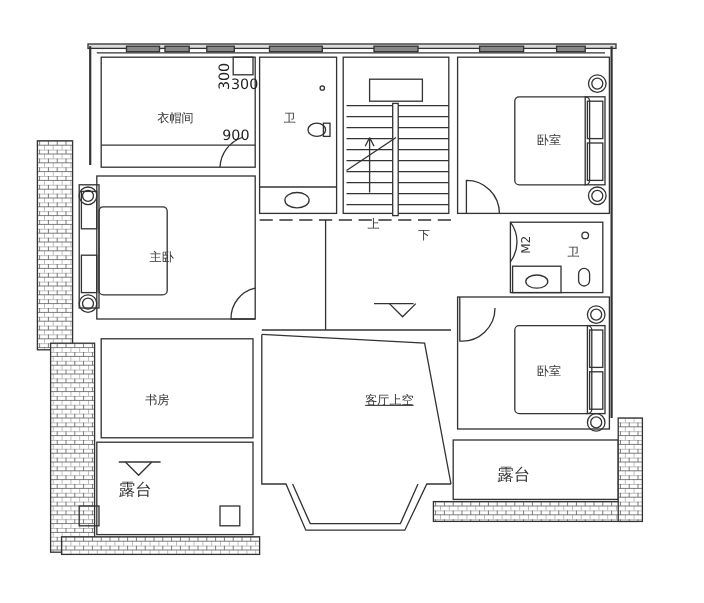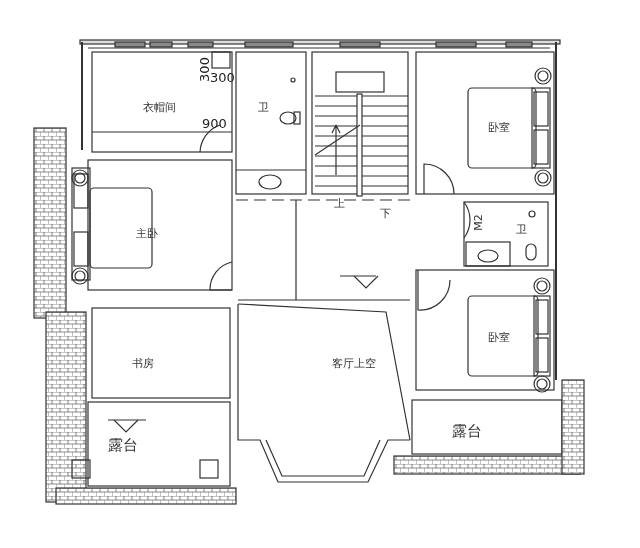--- a/index.html
+++ b/index.html
@@ -149,21 +149,21 @@
   </g>
 </svg>
 
 <div class="lbl" style="left:143px;top:100px;">衣帽间</div>
 <div class="lbl" style="left:258px;top:100px;">卫</div>
 <div class="lbl" style="left:488px;top:120px;">卧室</div>
 <div class="lbl" style="left:136px;top:214px;margin-top:12px;">主卧</div>
 <div class="lbl" style="left:516px;top:222px;">卫</div>
 <div class="lbl" style="left:488px;top:330px;">卧室</div>
 <div class="lbl" style="left:132px;top:356px;">书房</div>
-<div class="lbl" style="left:332px;top:356px;">客厅上空</div>
+<div class="lbl" style="left:332px;top:356px;text-decoration:underline;">客厅上空</div>
 <div class="lbl big" style="left:108px;top:436px;">露台</div>
 <div class="lbl big" style="left:452px;top:422px;">露台</div>
 <div class="lbl" style="left:334px;top:196px;">上</div>
 <div class="lbl" style="left:380px;top:206px;">下</div>
 <div class="lbl" style="left:470px;top:216px;transform:rotate(-90deg);">M2</div>
 <div class="lbl dim" style="left:192px;top:62px;transform:rotate(-90deg);">300</div>
 <div class="lbl dim" style="left:210px;top:70px;">300</div>
 <div class="lbl dim" style="left:202px;top:116px;">900</div>
 
 </body></html>

